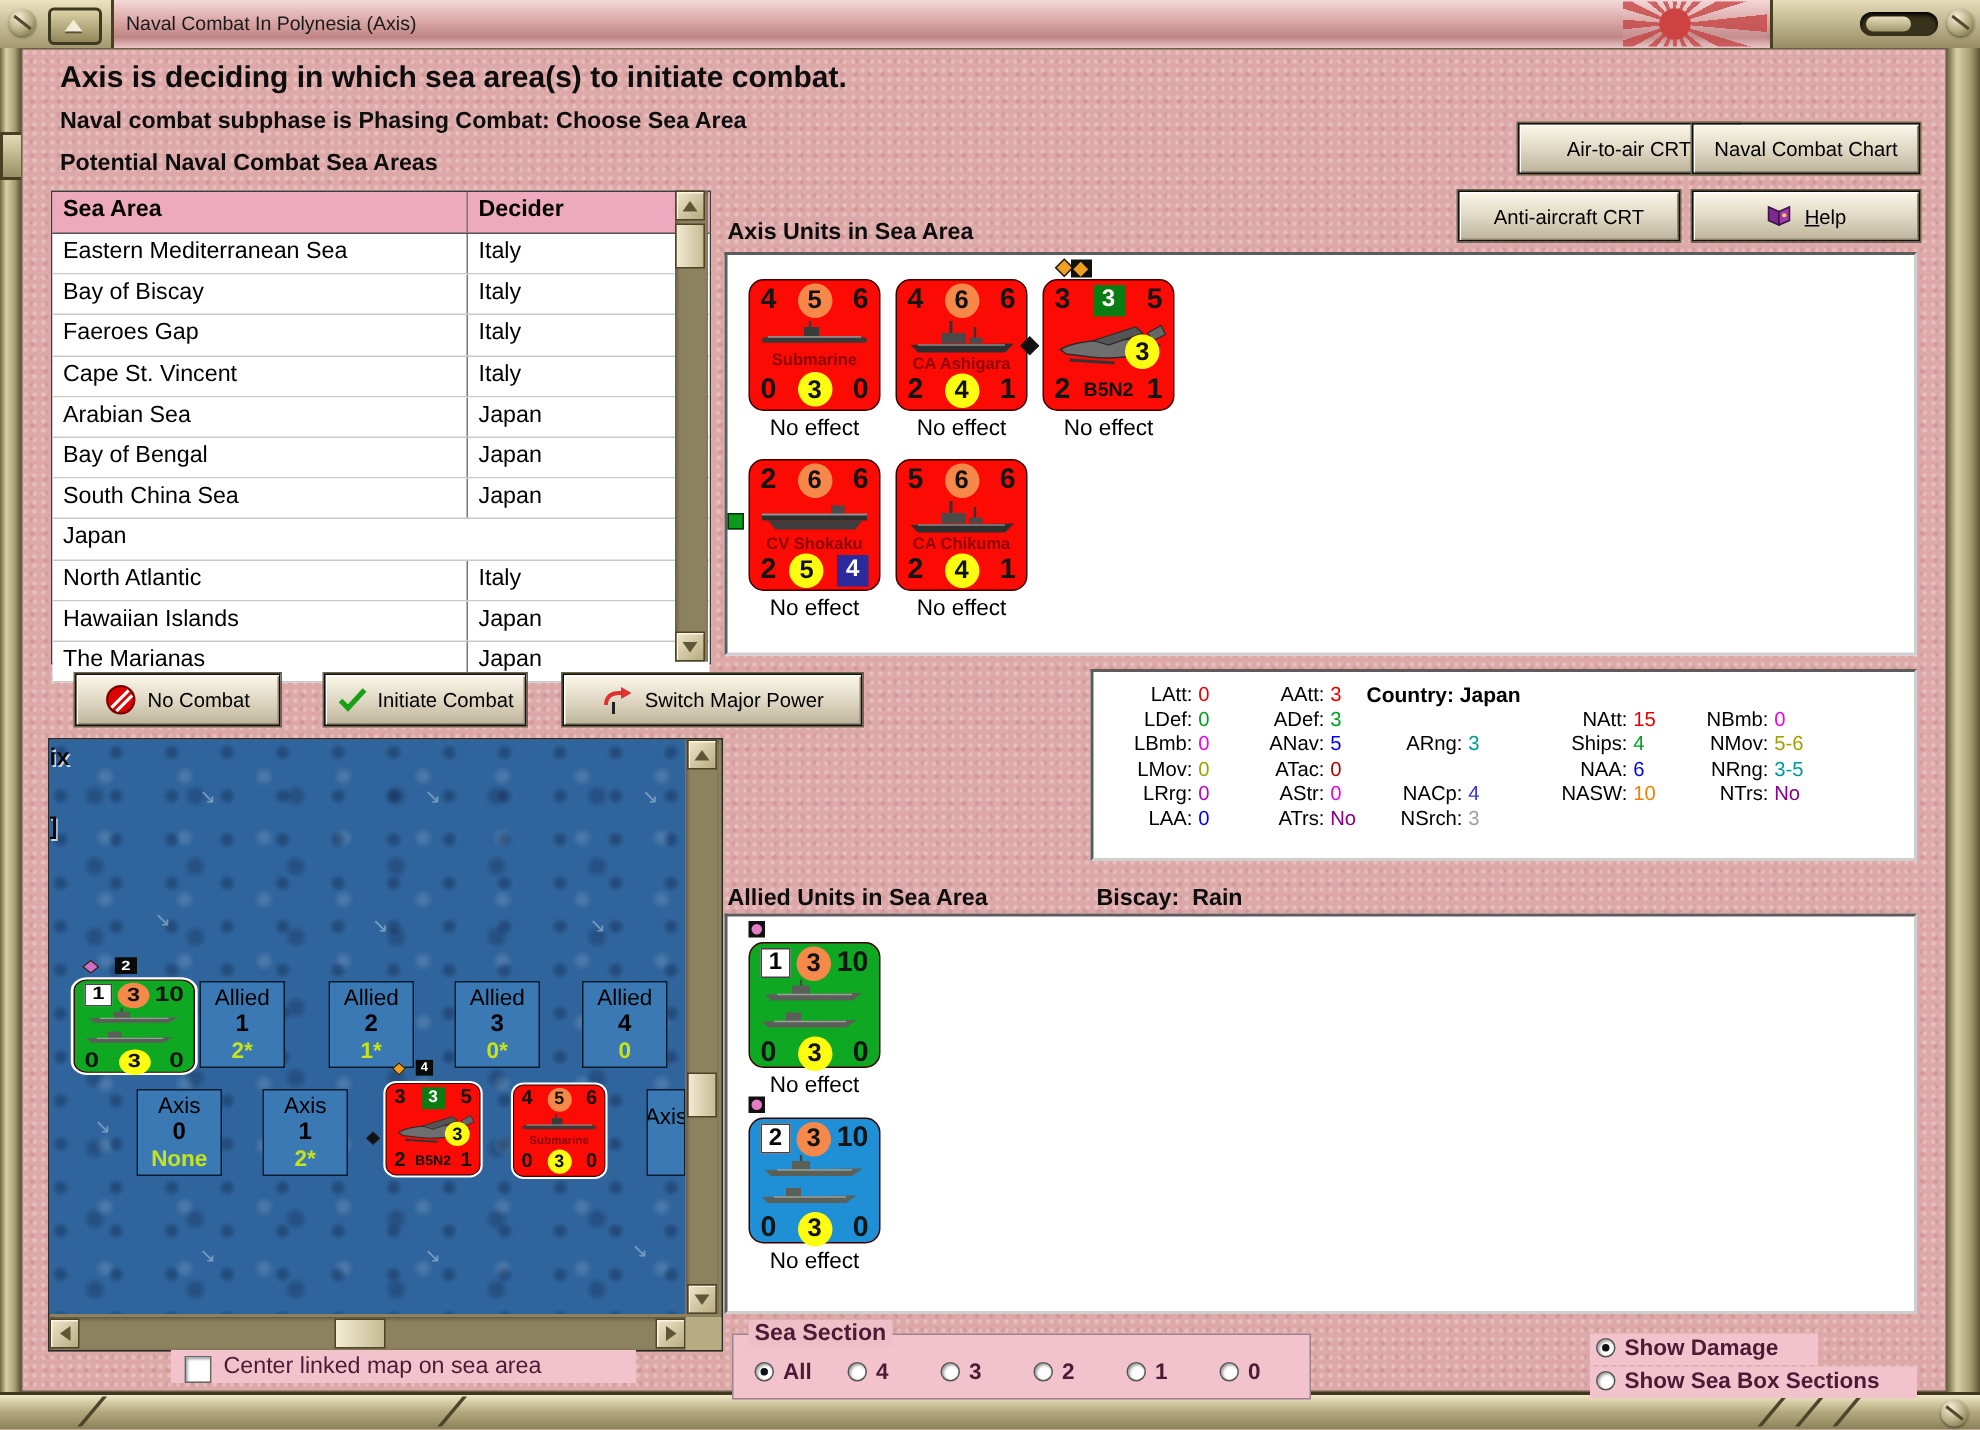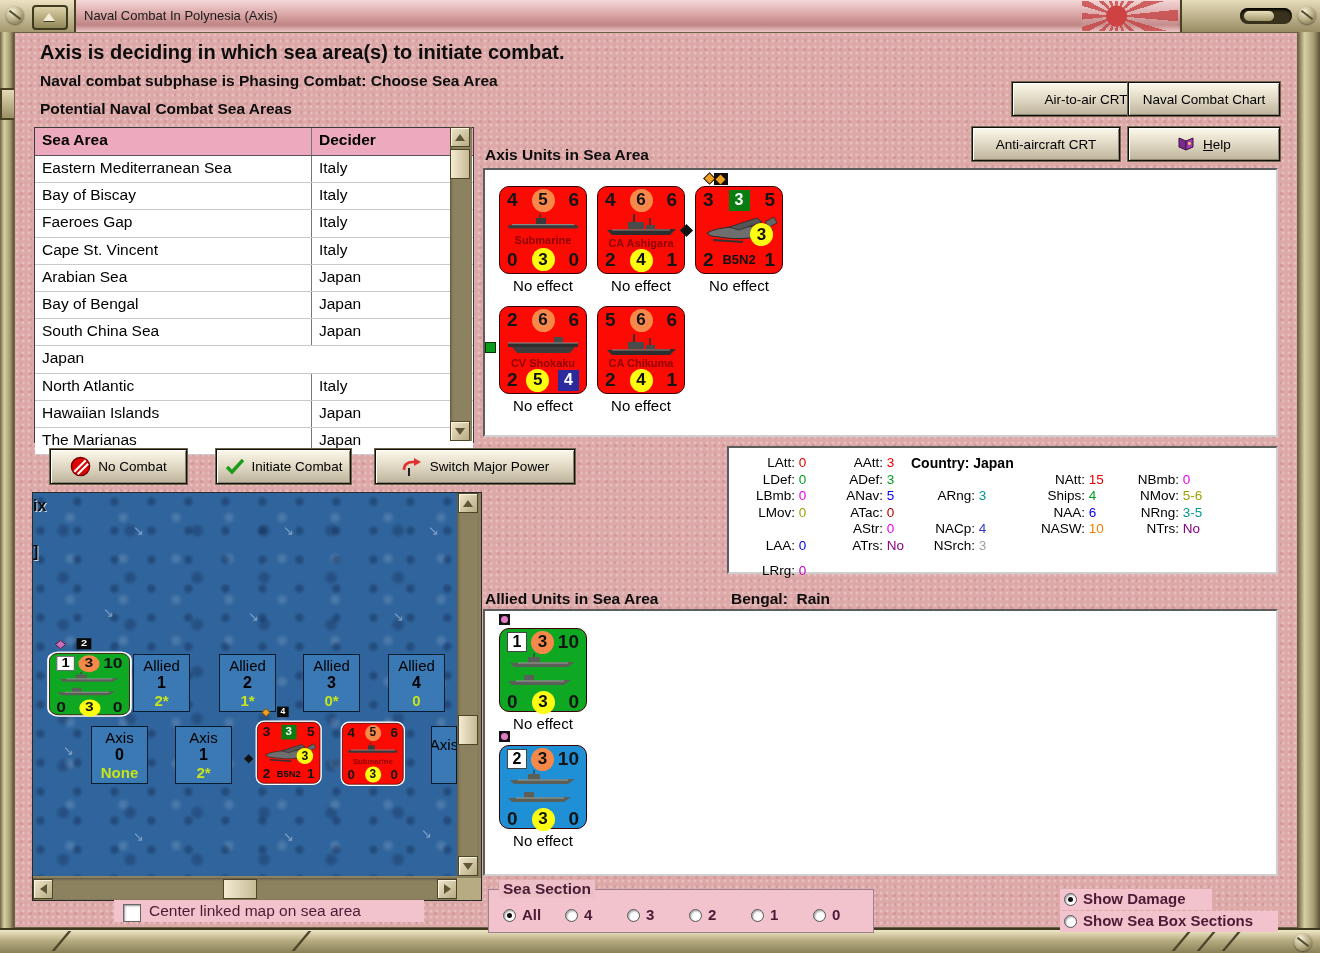--- a/index.html
+++ b/index.html
@@ -424,21 +424,21 @@
     </button>
 
     <div class="panel" id="stats" style="left:713px;top:414px;width:551px;height:128px;">
       <div id="country" style="left:182px;top:7px;">
         <span>Country:</span> <span>Japan</span>
       </div>
     <div class="stat" style="left: 8px; top: 7px;"><span class="lb" style="width: 58px;">LAtt:</span><span class="vl" style="color: rgb(232, 0, 0);"> 0</span></div>
         <div class="stat" style="left: 8px; top: 23.6px;"><span class="lb" style="width: 58px;">LDef:</span><span class="vl" style="color: rgb(0, 160, 32);"> 0</span></div>
         <div class="stat" style="left: 8px; top: 40.2px;"><span class="lb" style="width: 58px;">LBmb:</span><span class="vl" style="color: rgb(240, 0, 240);"> 0</span></div>
         <div class="stat" style="left: 8px; top: 56.8px;"><span class="lb" style="width: 58px;">LMov:</span><span class="vl" style="color: rgb(160, 160, 0);"> 0</span></div>
-        <div class="stat" style="left: 8px; top: 73.4px;"><span class="lb" style="width: 58px; margin-top: 42px;">LRrg:</span><span class="vl" style="color: rgb(192, 0, 192);"> 0</span></div>
+        <div class="stat" style="left: 8px; top: 73.4px;"><span class="lb" style="width: 58px;">LRrg:</span><span class="vl" style="color: rgb(192, 0, 192);"> 0</span></div>
         <div class="stat" style="left: 8px; top: 90px;"><span class="lb" style="width: 58px;">LAA:</span><span class="vl" style="color: rgb(0, 0, 240);"> 0</span></div>
         <div class="stat" style="left: 94px; top: 7px;"><span class="lb" style="width: 60px;">AAtt:</span><span class="vl" style="color: rgb(232, 0, 0);"> 3</span></div>
         <div class="stat" style="left: 94px; top: 23.6px;"><span class="lb" style="width: 60px;">ADef:</span><span class="vl" style="color: rgb(0, 160, 32);"> 3</span></div>
         <div class="stat" style="left: 94px; top: 40.2px;"><span class="lb" style="width: 60px;">ANav:</span><span class="vl" style="color: rgb(0, 0, 240);"> 5</span></div>
         <div class="stat" style="left: 94px; top: 56.8px;"><span class="lb" style="width: 60px;">ATac:</span><span class="vl" style="color: rgb(176, 0, 0);"> 0</span></div>
         <div class="stat" style="left: 94px; top: 73.4px;"><span class="lb" style="width: 60px;">AStr:</span><span class="vl" style="color: rgb(240, 0, 240);"> 0</span></div>
         <div class="stat" style="left: 94px; top: 90px;"><span class="lb" style="width: 60px;">ATrs:</span><span class="vl" style="color: rgb(136, 0, 136);"> No</span></div>
         <div class="stat" style="left: 182px; top: 40.2px;"><span class="lb" style="width: 64px;">ARng:</span><span class="vl" style="color: rgb(0, 152, 152);"> 3</span></div>
         <div class="stat" style="left: 182px; top: 73.4px;"><span class="lb" style="width: 64px;">NACp:</span><span class="vl" style="color: rgb(53, 53, 207);"> 4</span></div>
         <div class="stat" style="left: 182px; top: 90px;"><span class="lb" style="width: 64px;">NSrch:</span><span class="vl" style="color: rgb(160, 160, 160);"> 3</span></div>
@@ -447,21 +447,21 @@
         <div class="stat" style="left: 290px; top: 56.8px;"><span class="lb" style="width: 66px;">NAA:</span><span class="vl" style="color: rgb(0, 0, 240);"> 6</span></div>
         <div class="stat" style="left: 290px; top: 73.4px;"><span class="lb" style="width: 66px;">NASW:</span><span class="vl" style="color: rgb(240, 128, 0);"> 10</span></div>
         <div class="stat" style="left: 386px; top: 23.6px;"><span class="lb" style="width: 64px;">NBmb:</span><span class="vl" style="color: rgb(240, 0, 240);"> 0</span></div>
         <div class="stat" style="left: 386px; top: 40.2px;"><span class="lb" style="width: 64px;">NMov:</span><span class="vl" style="color: rgb(160, 160, 0);"> 5-6</span></div>
         <div class="stat" style="left: 386px; top: 56.8px;"><span class="lb" style="width: 64px;">NRng:</span><span class="vl" style="color: rgb(0, 152, 152);"> 3-5</span></div>
         <div class="stat" style="left: 386px; top: 73.4px;"><span class="lb" style="width: 64px;">NTrs:</span><span class="vl" style="color: rgb(136, 0, 136);"> No</span></div>
       </div>
 
     <div class="abs ptitle" style="left:471px;top:558px;">Allied Units in Sea Area</div>
     <div class="abs ptitle" style="left:717px;top:558px;">
-      <span>Bengal:</span>&nbsp; <span>Rain</span>
+      <span>Biscay:</span>&nbsp; <span>Rain</span>
     </div>
     <div class="panel" id="allied-units" style="left:469px;top:577px;width:795px;height:267px;">
         <div class="cwrap" style="left: 14px; top: 17px;">
           <div class="counter" style="background: rgb(15, 168, 34); height: 84px;">
             <div class="crow">
               <span class="sqc mk-whitesq">1</span>
               <span class="circle mk-orange">3</span>
               <span class="cn">10</span>
             </div>
             <div class="sil">

